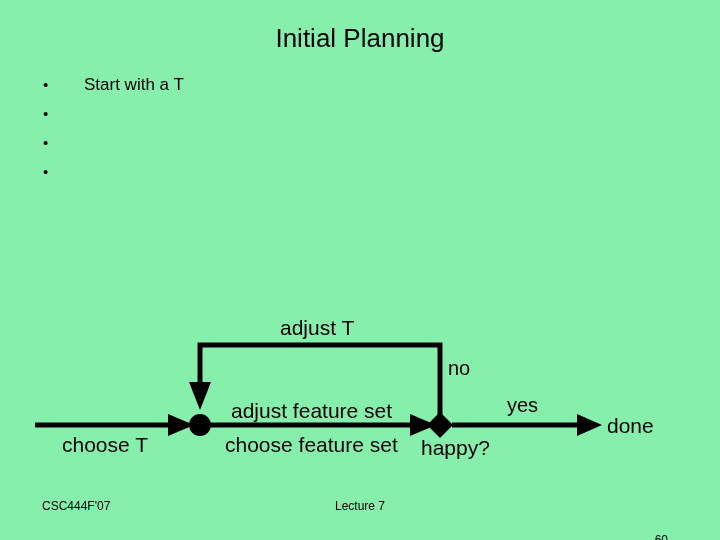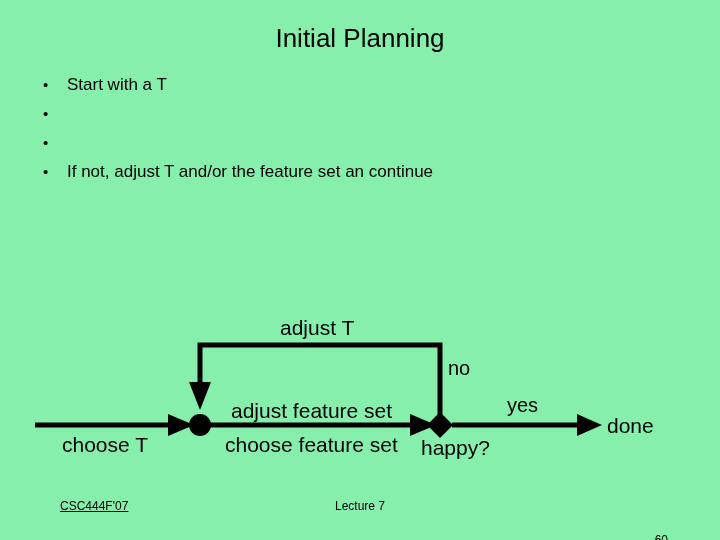--- a/index.html
+++ b/index.html
@@ -54,21 +54,21 @@
     position: absolute;
     left: 7px;
     top: 0;
     width: 14px;
     text-align: left;
     font-size: 15px;
     line-height: 29px;
   }
   .bullet-text {
     position: absolute;
-    left: 31px;
+    left: 48px;
     top: 0;
     line-height: 29px;
   }
 
   
   #diagram {
     position: absolute;
     left: 0;
     top: 290px;
     width: 720px;
@@ -94,23 +94,22 @@
     left: 0;
     top: 496px;
     width: 720px;
     height: 20px;
     font-size: 12px;
     line-height: 20px;
     color: #000000;
   }
   #footer-left {
     position: absolute;
-    left: 60px;
+    left: 42px;
     top: 0;
-    text-decoration: underline;
   }
   #footer-center {
     position: absolute;
     left: 0;
     top: 0;
     width: 720px;
     text-align: center;
   }
   #footer-right {
     position: absolute;
@@ -137,21 +136,20 @@
     <div class="bullet-row">
       <span class="bullet-mark">•</span>
     </div>
 
     <div class="bullet-row">
       <span class="bullet-mark">•</span>
     </div>
 
     <div class="bullet-row">
       <span class="bullet-mark">•</span>
-      <span class="bullet-text">If not, adjust T and/or the feature set an continue</span>
     </div>
 
   </div>
 
   <div id="diagram">
     <svg width="720" height="185" viewBox="0 0 720 185" xmlns="http://www.w3.org/2000/svg">
 
       <g>
         <line x1="35" y1="135" x2="176" y2="135" stroke="#000000" stroke-width="5"></line>
         <polygon points="168,124 194,135 168,146" fill="#000000"></polygon>

